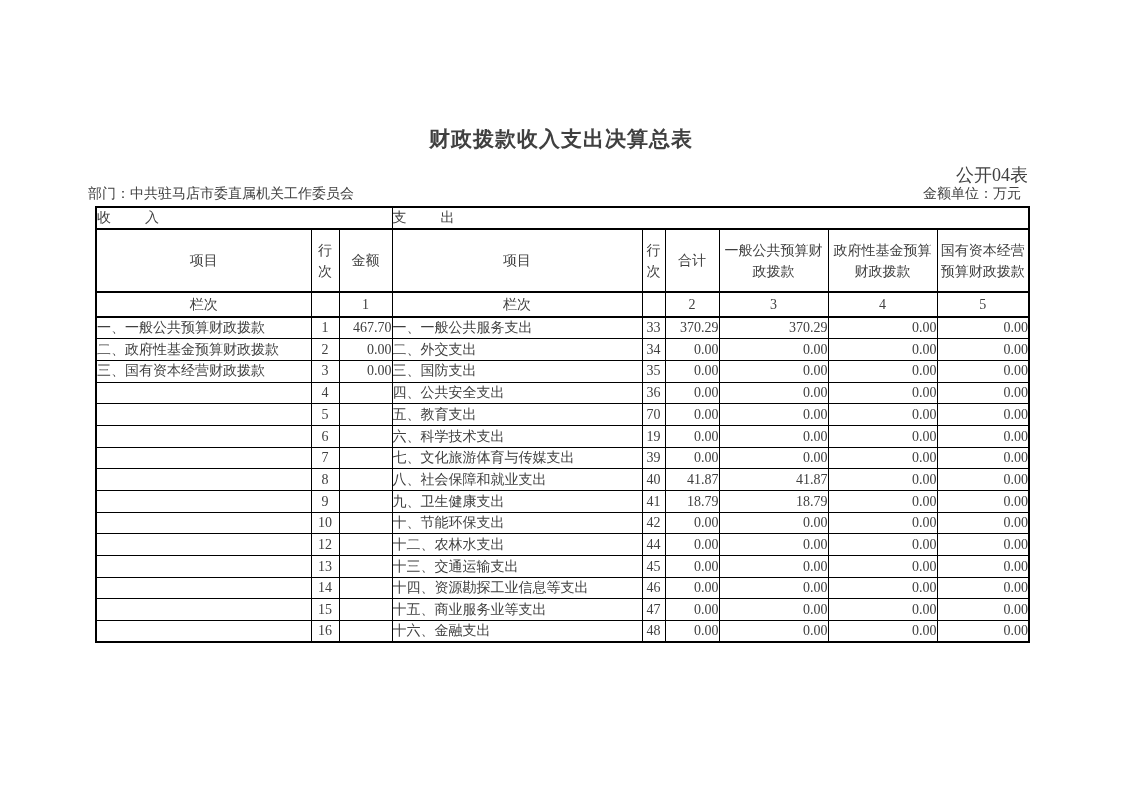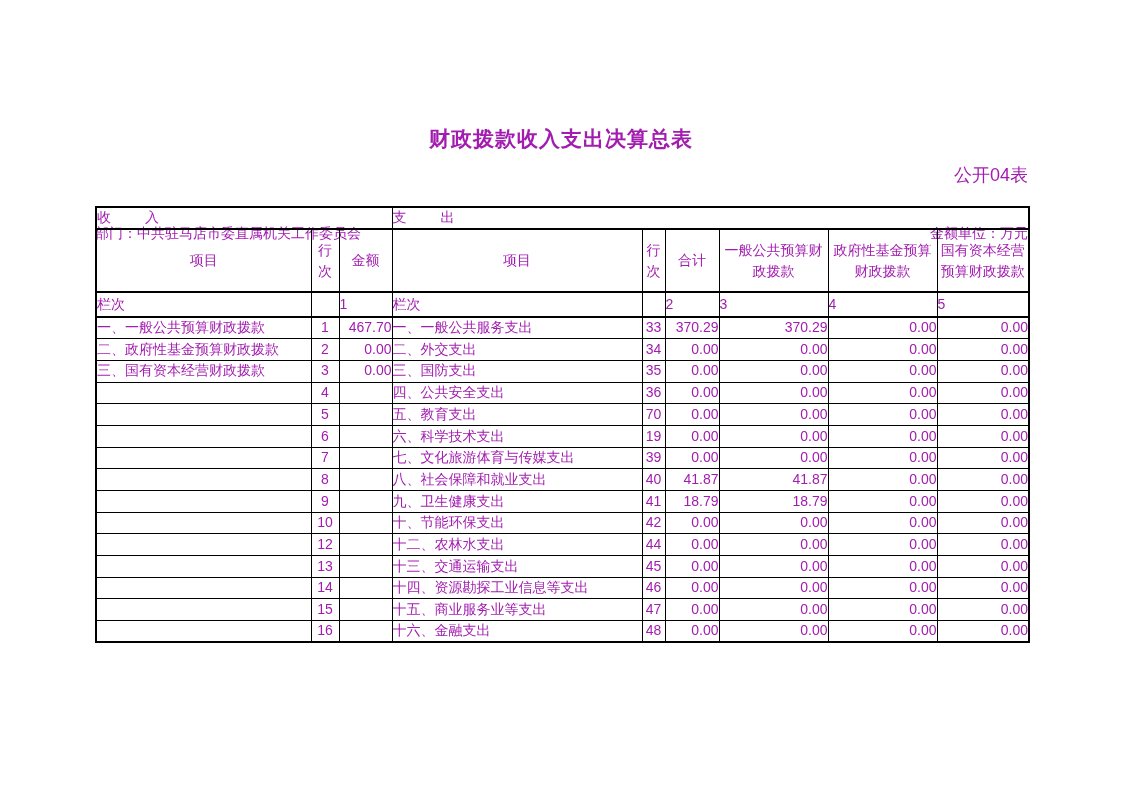--- a/index.html
+++ b/index.html
@@ -1,48 +1,48 @@
 <!DOCTYPE html>
 <html><head>
 <meta charset="utf-8">
 <style>
   html,body { margin:0; padding:0; background:#ffffff; }
   .page {
     position:relative; width:1122px; height:793px; background:#ffffff;
-    font-family:Liberation Sans, sans-serif; color:#a21caf;
+    font-family:Liberation Serif, serif; color:#404040;
     overflow:hidden;
   }
   .title {
     position:absolute; top:125px; left:0; width:1122px;
     text-align:center; font-size:21px; font-weight:700; letter-spacing:1px;
   }
   .sheet-label {
     position:absolute; top:163px; left:95px; width:933px;
     text-align:right; font-size:18px;
   }
   .meta-row {
-    position:absolute; top:185px; left:95px; width:933px;
-    display:flex; justify-content:space-between; font-size:14px;margin-top:40px;
+    position:absolute; top:185px; left:88px; width:933px;
+    display:flex; justify-content:space-between; font-size:14px;
   }
   table.main {
     position:absolute; top:206px; left:95px; width:933px;
     border-collapse:collapse; table-layout:fixed;
     border:2px solid #000;
   }
   table.main td {
     border:1px solid #000; font-size:14px; padding:0;
     overflow:hidden; white-space:nowrap; vertical-align:middle;
     line-height:1.25;
   }
   tr.sec-row td { height:20px; border-bottom-width:2px; letter-spacing:2px; }
   tr.head-row td {
     height:61px; text-align:center; border-bottom-width:2px;
     white-space:normal; word-break:break-all; line-height:1.5; padding:0 2px;
   }
-  tr.index-row td { height:23px; text-align:left; border-bottom-width:2px; }
+  tr.index-row td { height:23px; text-align:center; border-bottom-width:2px; }
   tbody.data tr { height:21.7px; }
   td.ci { text-align:left; padding-left:3px; }
   td.cl { text-align:center; }
   td.cn { text-align:right; padding-right:3px; }
 </style>
 </head>
 <body>
 
 <div class="page">
 

